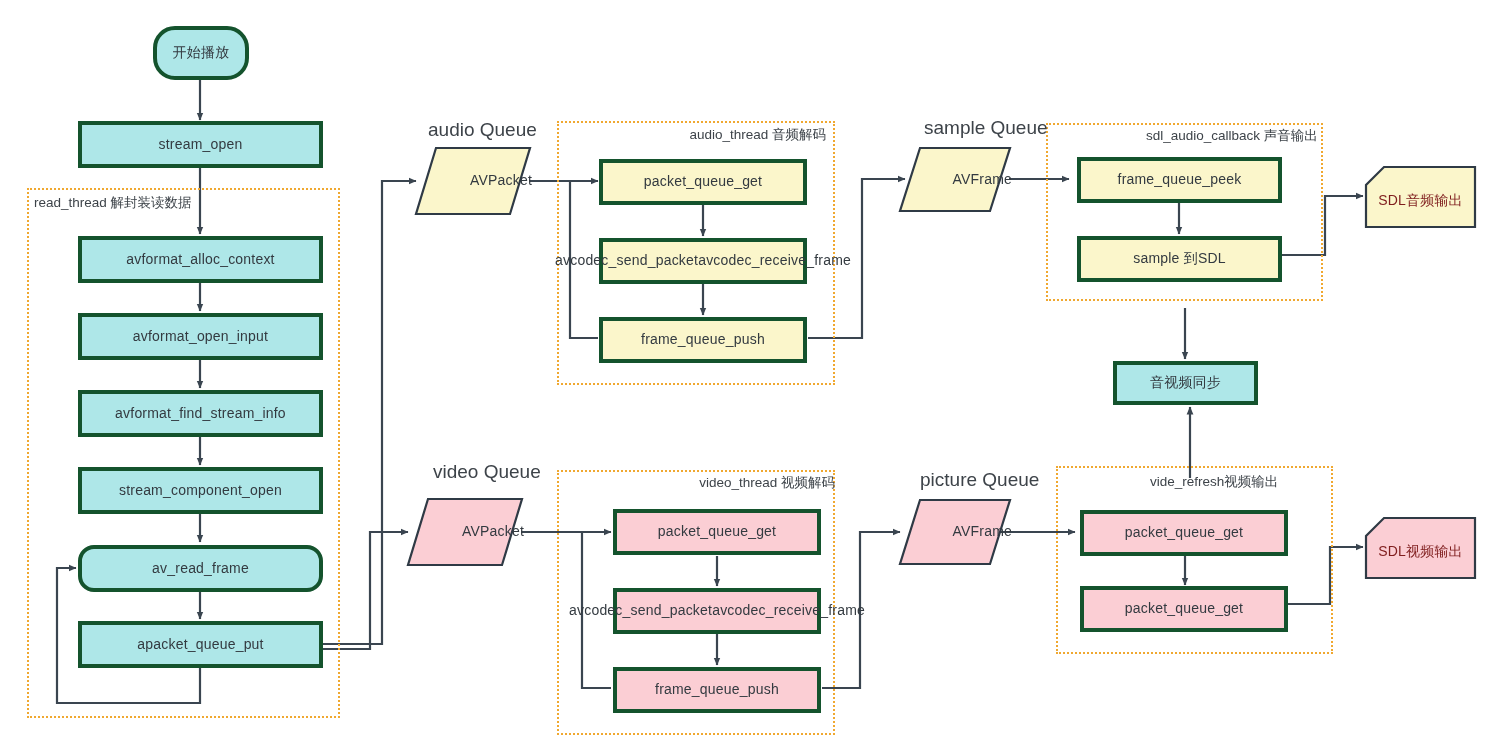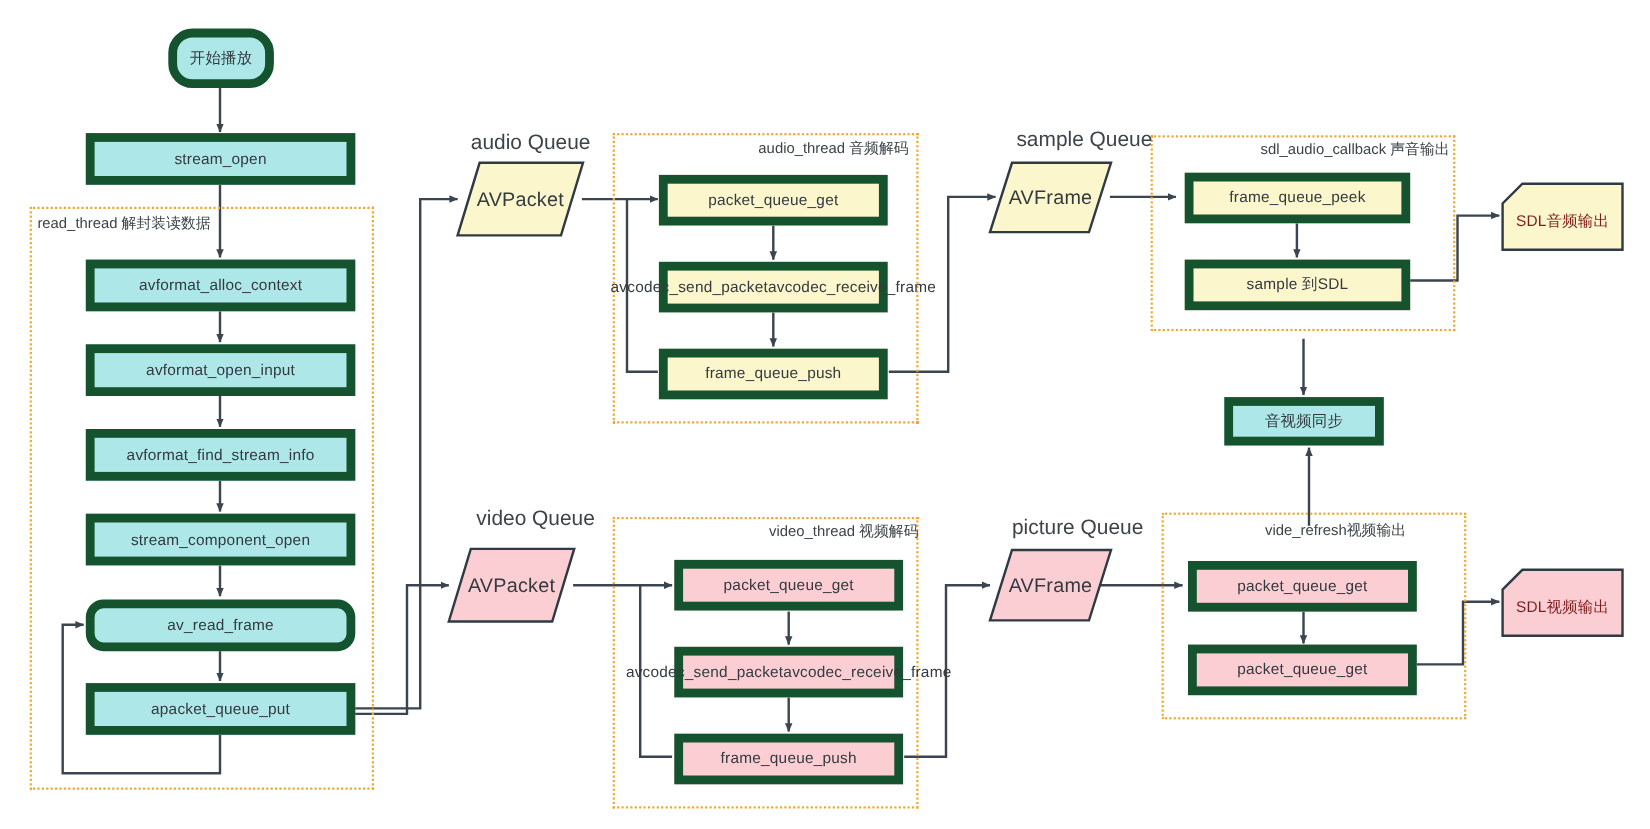--- a/index.html
+++ b/index.html
@@ -18,21 +18,21 @@
   svg#wires {
     position: absolute;
     left: 0; top: 0;
     width: 1500px;
     height: 754px;
     pointer-events: none;
   }
   .node {
     position: absolute;
     box-sizing: border-box;
-    border: 8px solid #14532d;
+    border: 4px solid #14532d;
     display: flex;
     align-items: center;
     justify-content: center;
     text-align: center;
     color: #333a40;
     font-size: 14px;
     line-height: 1.25;
     letter-spacing: .2px;
   }
   .cyan   { background: #aee7e8; }
@@ -47,23 +47,23 @@
   .para {
     border: none;
     background: transparent;
     padding: 0;
   }
   .para svg { position: absolute; left: 0; top: 0; }
   .para .para-label {
     position: relative;
     z-index: 2;
     width: 100%;
-    text-align: center;
+    text-align: right;
     color: #333a40;
-    font-size: 18px;
+    font-size: 14px;
   }
 
   
   .cut {
     border: none;
     background: transparent;
     padding: 0;
   }
   .cut svg { position: absolute; left: 0; top: 0; }
   .cut .cut-label {

